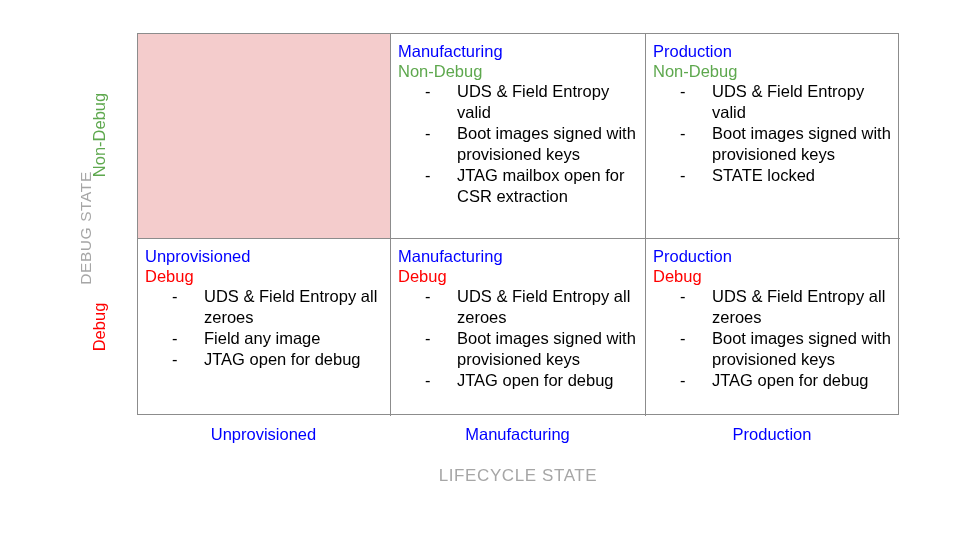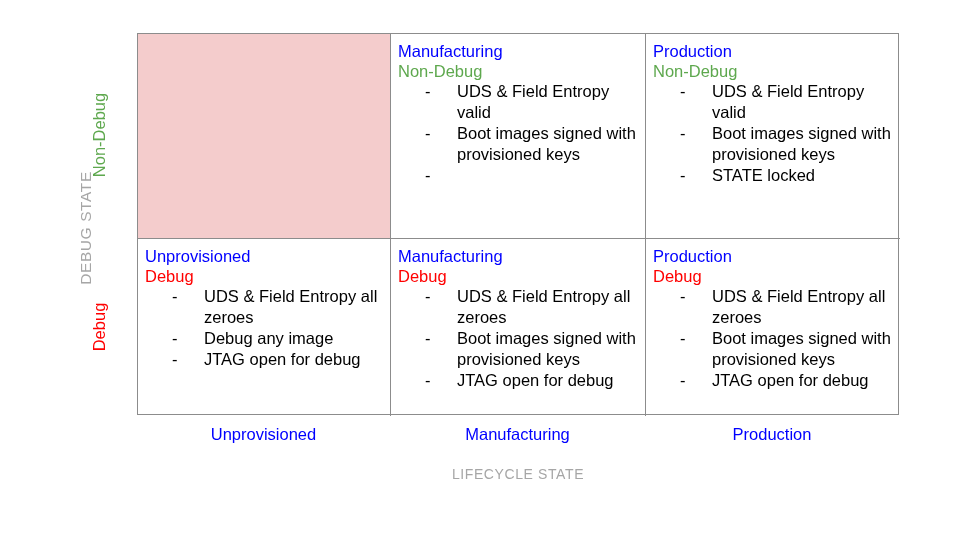--- a/index.html
+++ b/index.html
@@ -36,21 +36,21 @@
     white-space: nowrap;
   }
 
   #lifecycle-state-title {
     position: absolute;
     left: 137px;
     top: 466px;
     width: 762px;
     text-align: center;
     color: #a6a6a6;
-    font-size: 14px;
+    font-size: 17px;
     letter-spacing: 0.6px;
   }
 
   
   .row-label {
     position: absolute;
     width: 210px;
     height: 24px;
     transform: rotate(-90deg);
     display: flex;
@@ -154,40 +154,40 @@
   <div class="cell filled">
     <div class="cell-title"></div>
   </div>
 
   <div class="cell">
     <div class="cell-title">Manufacturing</div>
     <div class="cell-subtitle nondebug">Non-Debug</div>
     <ul class="bullets">
       <li><span class="dash">-</span><span>UDS &amp; Field Entropy valid</span></li>
       <li><span class="dash">-</span><span>Boot images signed with provisioned keys</span></li>
-      <li><span class="dash">-</span></li>
+      <li><span class="dash">-</span><span>JTAG mailbox open for CSR extraction</span></li>
     </ul>
   </div>
 
   <div class="cell col-last">
     <div class="cell-title">Production</div>
     <div class="cell-subtitle nondebug">Non-Debug</div>
     <ul class="bullets">
       <li><span class="dash">-</span><span>UDS &amp; Field Entropy valid</span></li>
       <li><span class="dash">-</span><span>Boot images signed with provisioned keys</span></li>
       <li><span class="dash">-</span><span>STATE locked</span></li>
     </ul>
   </div>
 
   <div class="cell row-last">
     <div class="cell-title">Unprovisioned</div>
     <div class="cell-subtitle debug">Debug</div>
     <ul class="bullets">
       <li><span class="dash">-</span><span>UDS &amp; Field Entropy all zeroes</span></li>
-      <li><span class="dash">-</span><span>Debug any image</span></li>
+      <li><span class="dash">-</span><span>Field any image</span></li>
       <li><span class="dash">-</span><span>JTAG open for debug</span></li>
     </ul>
   </div>
 
   <div class="cell row-last">
     <div class="cell-title">Manufacturing</div>
     <div class="cell-subtitle debug">Debug</div>
     <ul class="bullets">
       <li><span class="dash">-</span><span>UDS &amp; Field Entropy all zeroes</span></li>
       <li><span class="dash">-</span><span>Boot images signed with provisioned keys</span></li>

